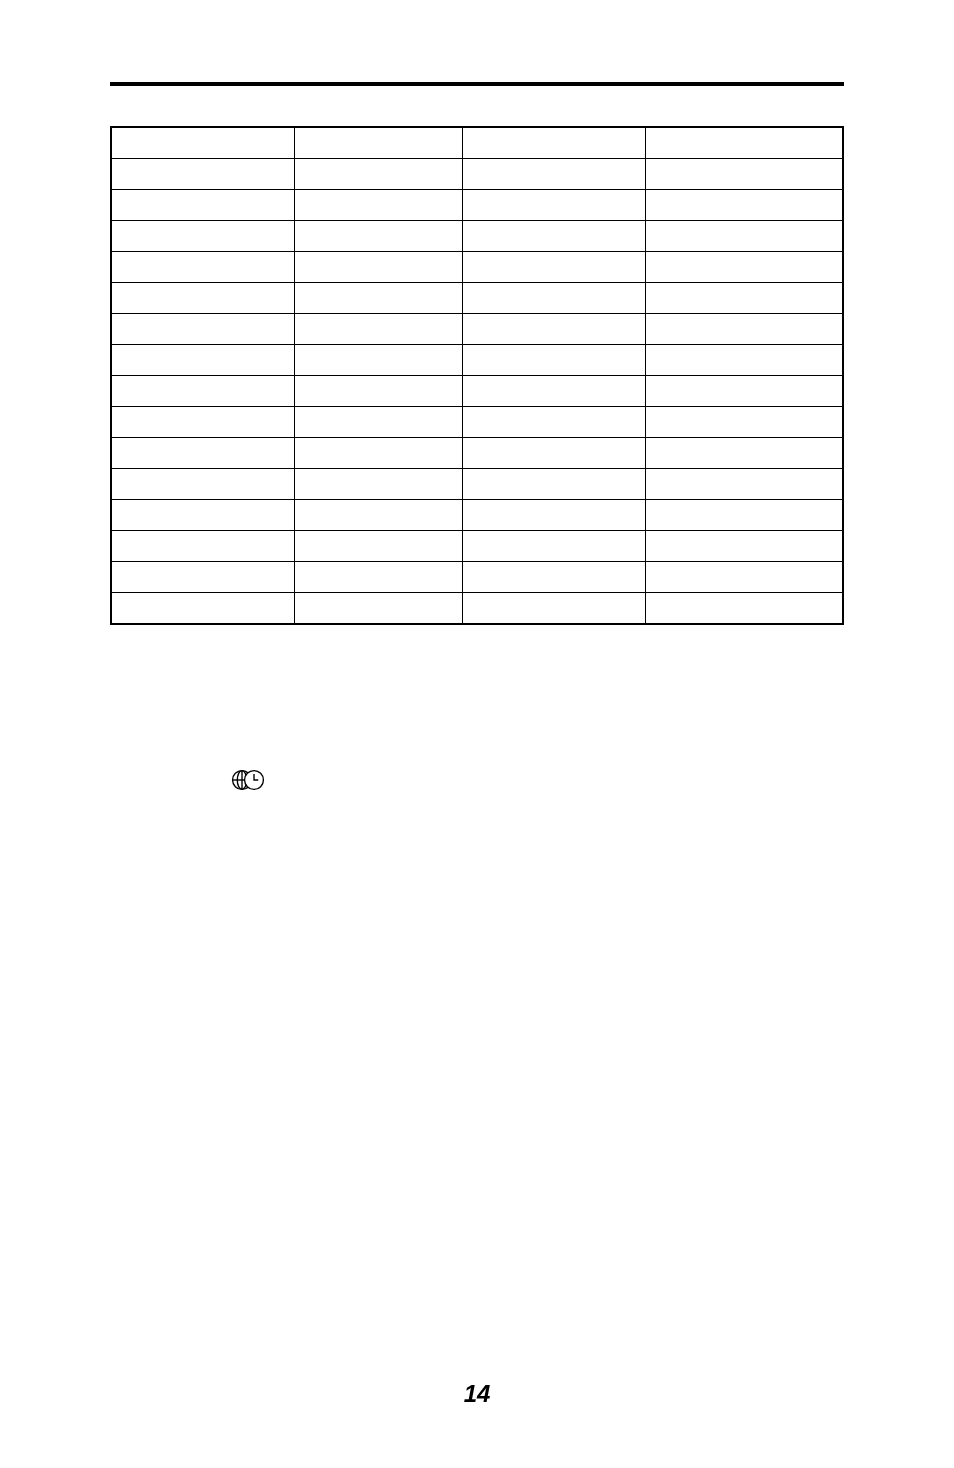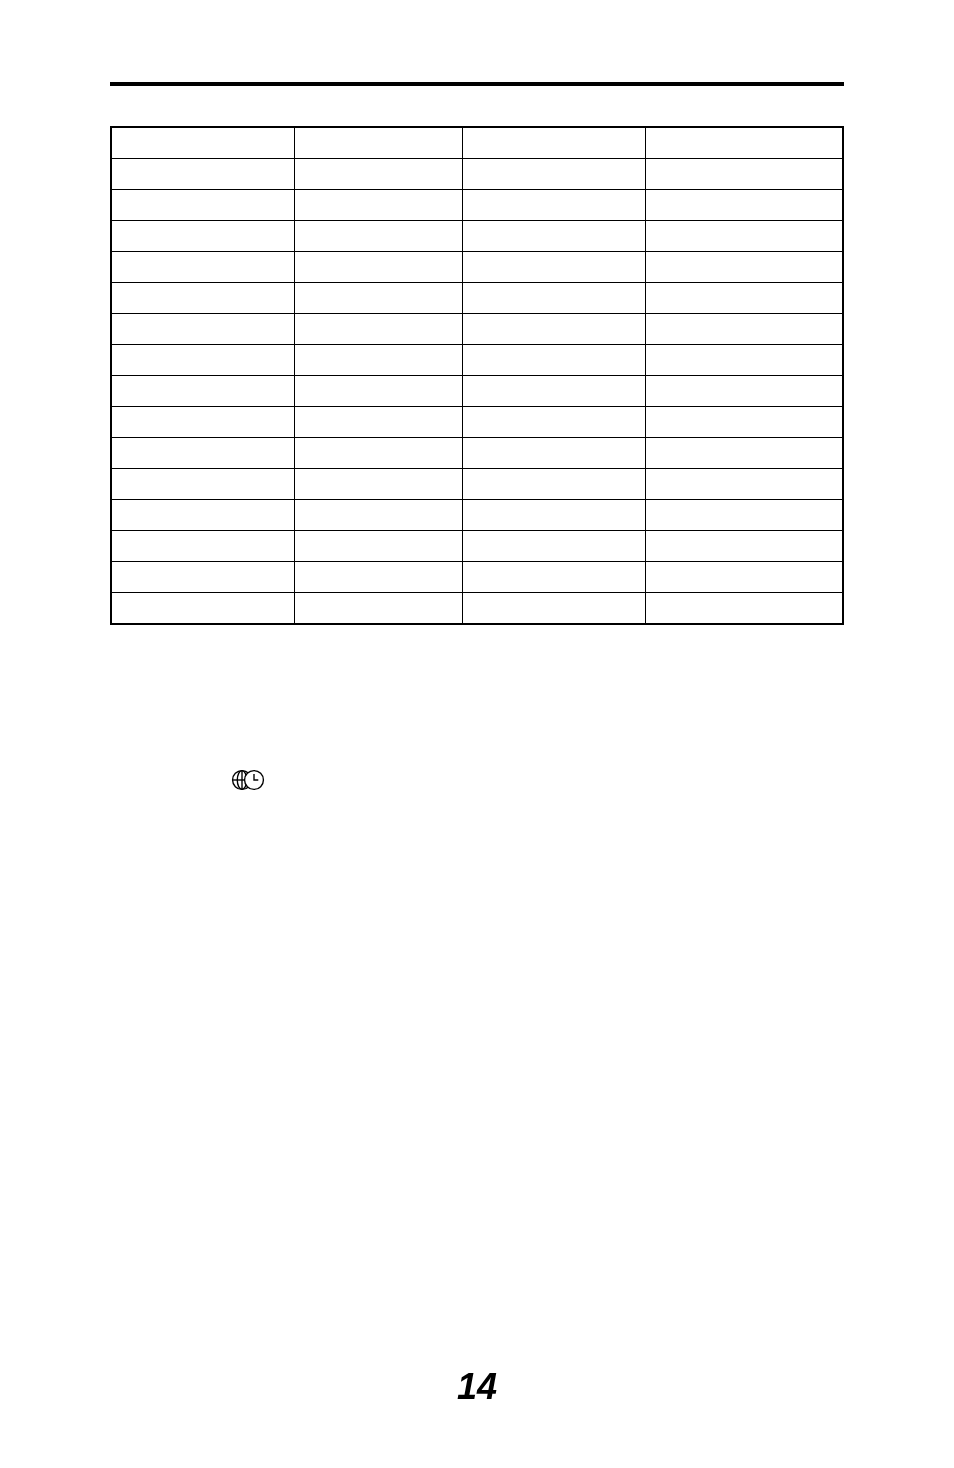--- a/index.html
+++ b/index.html
@@ -55,21 +55,21 @@
       align-items: center;
       justify-content: center;
     }
     .page-number {
       position: absolute;
       bottom: 60px;
       left: 50%;
       transform: translateX(-50%);
       font-style: italic;
       font-weight: bold;
-      font-size: 36px;
+      font-size: 24px;
     }
   </style>
 </head>
 <body>
 
 <div class="page">
   <div class="rule"></div>
 
   <div class="table-wrap">
     <table>

